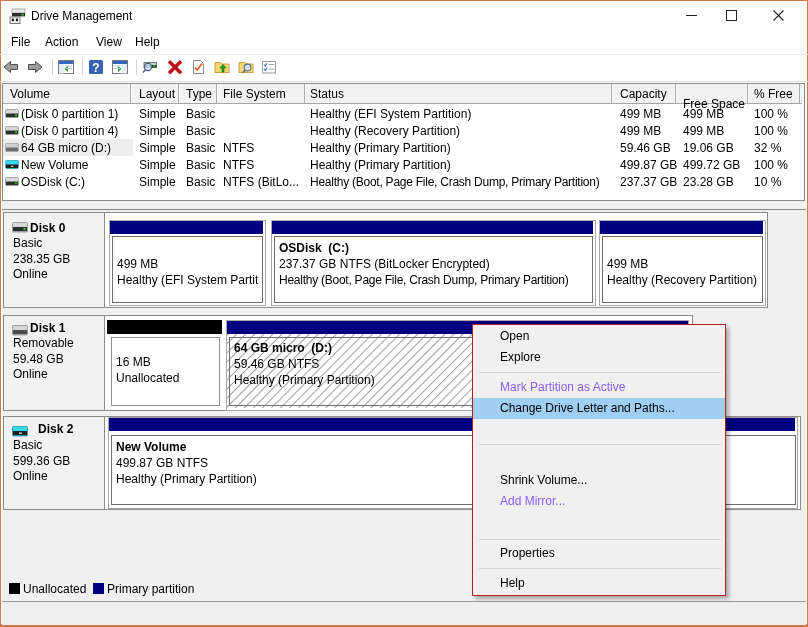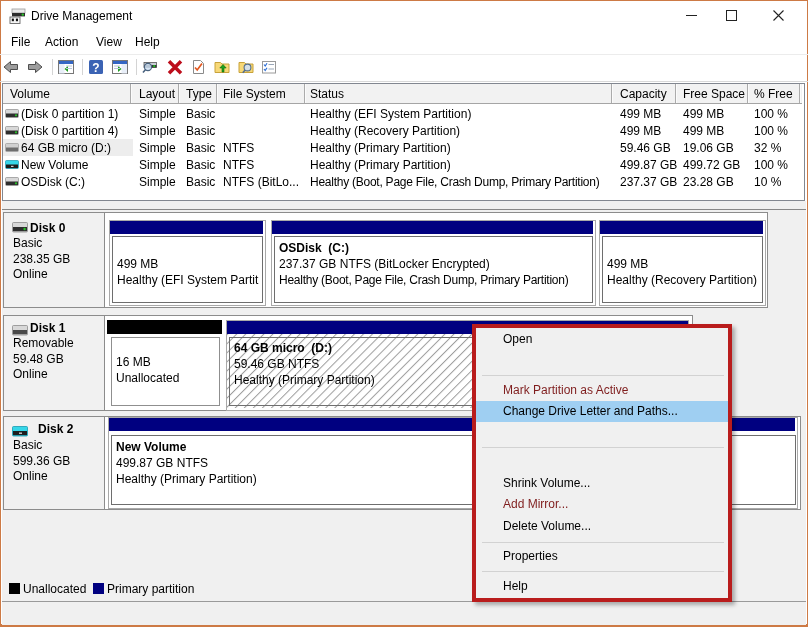--- a/index.html
+++ b/index.html
@@ -6,21 +6,21 @@
 .t{position:absolute;line-height:16px;white-space:nowrap}
 .b{font-weight:bold}
 .vline{position:absolute;width:1px;background:#d4d4d4}
 .hdrline{position:absolute;top:84px;height:19px;width:1px;background:#ababab}
 .hdrhl{position:absolute;top:84px;height:19px;width:1px;background:#fbfbfb}
 .cellout{position:absolute;border:1px solid #a9a9a9}
 .cbox{position:absolute;border:1px solid #6e6e6e;background:#fff}
 .navy{position:absolute;background:#000080}
 .mi{position:absolute;left:0;right:0;height:21px;line-height:21px;padding-left:27px}
 .msep{position:absolute;left:6px;right:4px;height:1px;background:#d2d2d2}
-.dim{color:#7f1d1d}
+.dim{color:#8b5cf6}
 </style></head><body>
 <div id="win">
 
 <div class="abs" style="left:0;top:0;width:808px;height:1px;background:#cd7a45"></div>
 <div class="abs" style="left:0;top:0;width:1px;height:627px;background:#cd7a45"></div>
 <div class="abs" style="left:807px;top:0;width:1px;height:627px;background:#cd7a45"></div>
 <div class="abs" style="left:0;top:624px;width:808px;height:3px;background:#cd7a45"></div>
 
 <svg class="abs" style="left:9px;top:7px" width="18" height="18" viewBox="0 0 18 18">
  <rect x="3" y="2" width="13" height="4" fill="#e9e9e9" stroke="#9a9a9a" stroke-width="0.8"></rect>
@@ -117,21 +117,21 @@
 
 <div class="abs" style="left:2px;top:83px;width:801px;height:116px;border:1px solid #828790;background:#fff"></div>
 
 <div class="abs" style="left:3px;top:84px;width:799px;height:19px;background:#f2f2f2;border-bottom:1px solid #a5a5a5"></div>
 <div class="t" style="left:10px;top:86px">Volume</div>
 <div class="t" style="left:139px;top:86px">Layout</div>
 <div class="t" style="left:186px;top:86px">Type</div>
 <div class="t" style="left:223px;top:86px">File System</div>
 <div class="t" style="left:310px;top:86px">Status</div>
 <div class="t" style="left:620px;top:86px">Capacity</div>
-<div class="t" style="left:683px;top:86px">Free Space</div>
+<div class="t" style="left:683px;top:96px">Free Space</div>
 <div class="t" style="left:754px;top:86px">% Free</div>
 <div class="hdrline" style="left:130px"></div>
     <div class="hdrhl" style="left:131px"></div>
 <div class="hdrline" style="left:178px"></div>
     <div class="hdrhl" style="left:179px"></div>
 <div class="hdrline" style="left:216px"></div>
     <div class="hdrhl" style="left:217px"></div>
 <div class="hdrline" style="left:304px"></div>
     <div class="hdrhl" style="left:305px"></div>
 <div class="hdrline" style="left:611px"></div>
@@ -293,28 +293,28 @@
 <div class="cbox" style="left:111px;top:435px;width:683px;height:68px"></div>
 <div class="t b" style="left:116px;top:439px">New Volume</div>
 <div class="t" style="left:116px;top:455px">499.87 GB NTFS</div>
 <div class="t" style="left:116px;top:471px">Healthy (Primary Partition)</div>
 
 <div class="abs" style="left:9px;top:583px;width:11px;height:11px;background:#000"></div>
 <div class="t" style="left:23px;top:581px">Unallocated</div>
 <div class="abs" style="left:93px;top:583px;width:11px;height:11px;background:#000080"></div>
 <div class="t" style="left:107px;top:581px">Primary partition</div>
 
-<div class="abs" style="left:472px;top:324px;width:252px;height:270px;background:#f0f0f0;border:4px solid #b91c1c;box-shadow:3px 3px 4px rgba(0,0,0,0.3)">
+<div class="abs" style="left:472px;top:324px;width:252px;height:270px;background:#f0f0f0;border:1px solid #b91c1c;box-shadow:3px 3px 4px rgba(0,0,0,0.3)">
  <div class="mi" style="top:1px">Open</div>
+ <div class="mi" style="top:22px">Explore</div>
  <div class="msep" style="top:47px"></div>
  <div class="mi dim" style="top:52px">Mark Partition as Active</div>
  <div class="abs" style="left:0;right:0;top:73px;height:21px;background:#9fcff2"></div>
  <div class="mi" style="top:73px">Change Drive Letter and Paths...</div>
  <div class="msep" style="top:119px"></div>
  <div class="mi" style="top:145px">Shrink Volume...</div>
  <div class="mi dim" style="top:166px">Add Mirror...</div>
- <div class="mi" style="top:188px">Delete Volume...</div>
  <div class="msep" style="top:214px"></div>
  <div class="mi" style="top:218px">Properties</div>
  <div class="msep" style="top:243px"></div>
  <div class="mi" style="top:248px">Help</div>
 </div>
 </div>
 
 </body></html>

